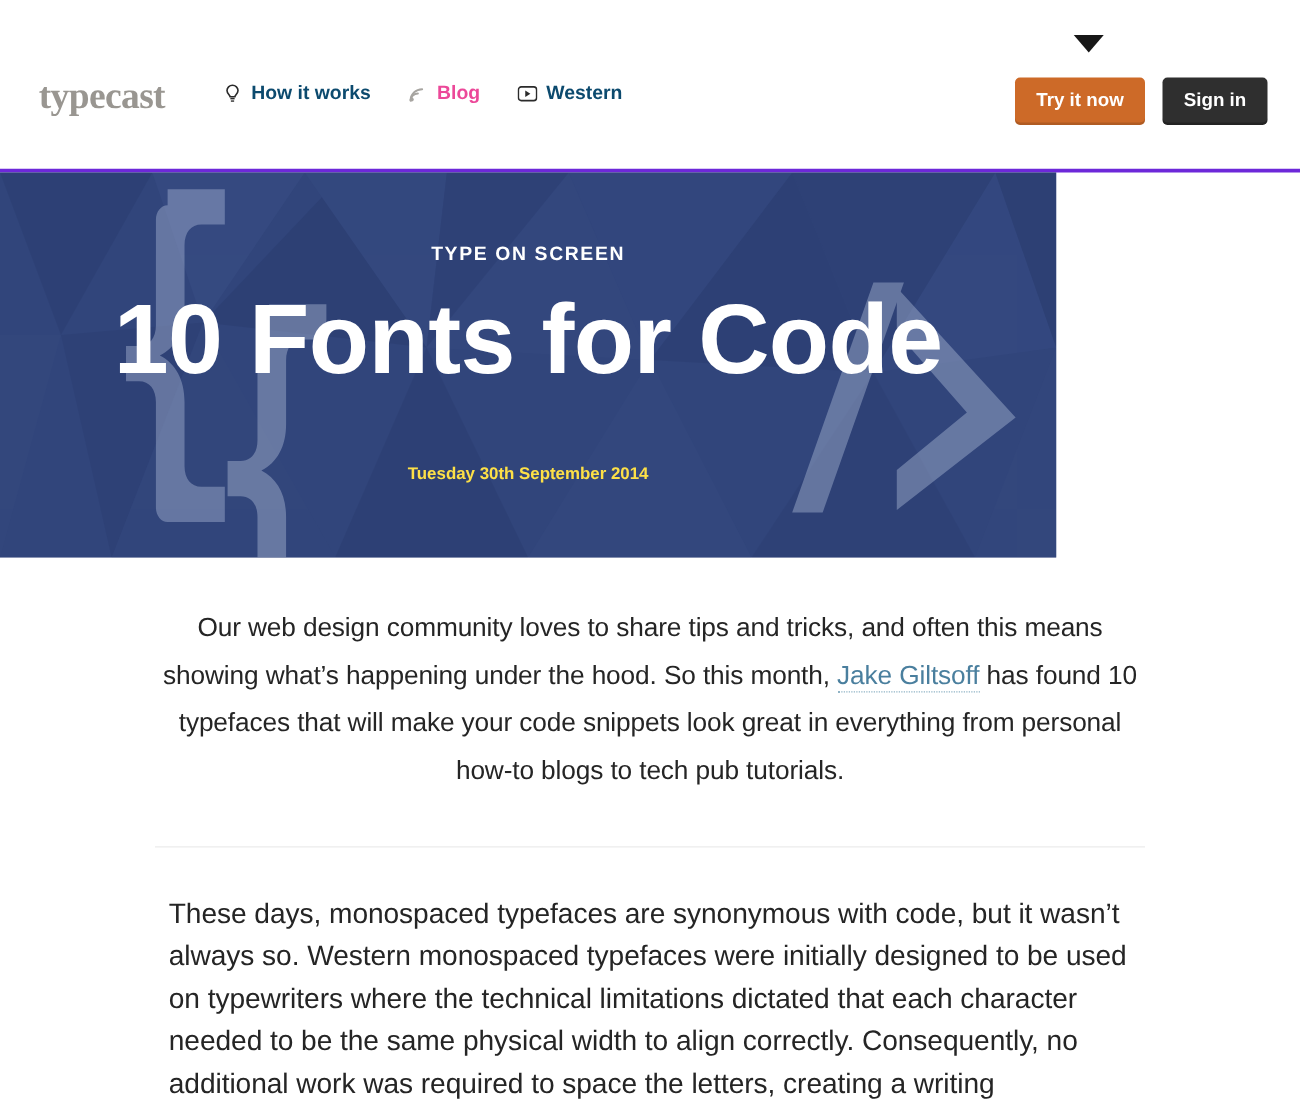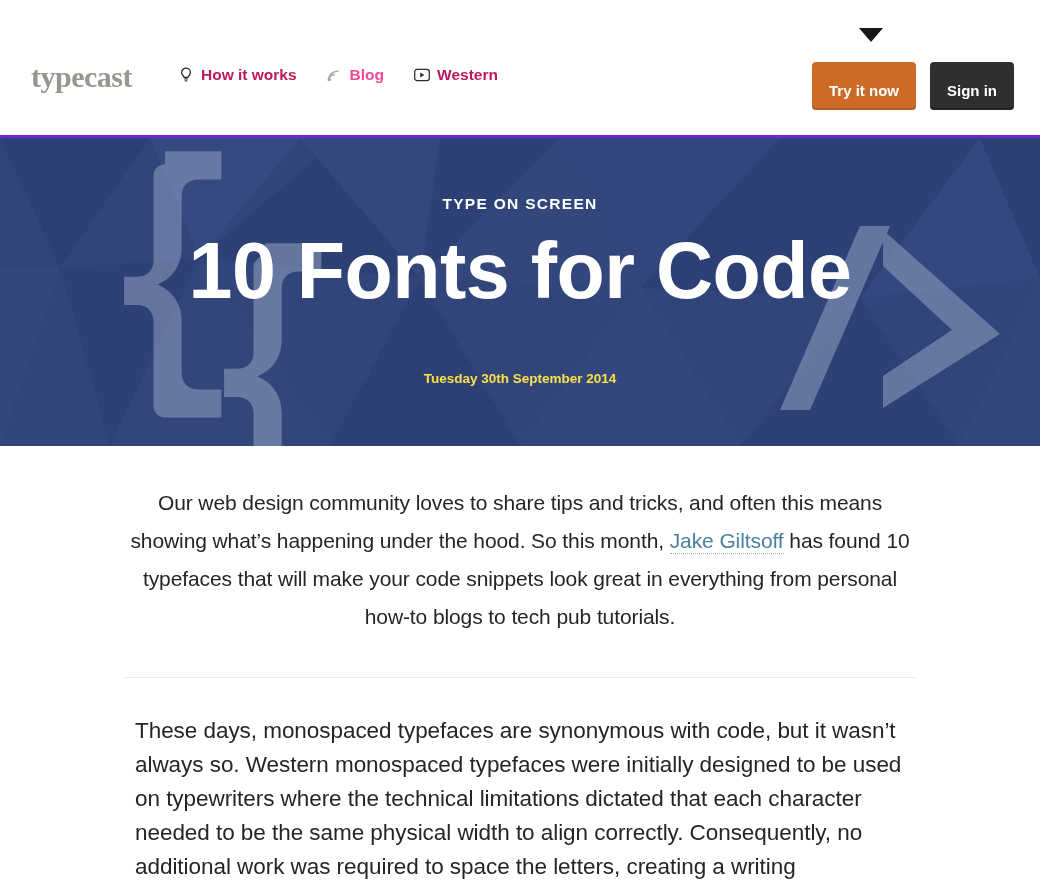--- a/index.html
+++ b/index.html
@@ -43,21 +43,21 @@
     align-items: center;
     gap: 30px;
   }
 
   .nav-item {
     display: flex;
     align-items: center;
     gap: 7px;
     font-size: 15.5px;
     font-weight: 700;
-    color: #be185d;
+    color: #0c4a6e;
     cursor: pointer;
     line-height: 1;
     white-space: nowrap;
   }
   .nav-item.muted { color: #ec4899; font-weight: 700; }
 
   .nav-icon { display: inline-flex; align-items: center; justify-content: center; width: 16px; height: 17px; flex: 0 0 auto; }
   .nav-icon svg { display: block; }
 
   .header-actions {
@@ -70,41 +70,41 @@
   }
 
   .btn {
     border: 0;
     border-radius: 4px;
     font-family: "Liberation Sans", sans-serif;
     font-size: 15px;
     font-weight: 700;
     color: #ffffff;
     line-height: 1;
-    padding: 21px 17px 12px;
+    padding: 11px 17px 12px;
     cursor: pointer;
     white-space: nowrap;
   }
   .btn-try  { background: #cd6a28; box-shadow: inset 0 -2px 0 rgba(0,0,0,.14); }
   .btn-sign { background: #2f2f2f; box-shadow: inset 0 -2px 0 rgba(0,0,0,.25); }
 
   .top-arrow {
     position: absolute;
     left: 859px;
     top: -8px;
     width: 0; height: 0;
     border-left: 12px solid transparent;
     border-right: 12px solid transparent;
     border-top: 14px solid #171717;
   }
 
   
   .hero {
     position: relative;
-    width: 1040px;
+    width: 845px;
     height: 308px;
     background: #31457b;
     overflow: hidden;
   }
   .hero-poly { position: absolute; inset: 0; width: 100%; height: 100%; }
   .hero-deco { position: absolute; inset: 0; width: 100%; height: 100%; }
 
   .hero-inner {
     position: relative;
     z-index: 5;

